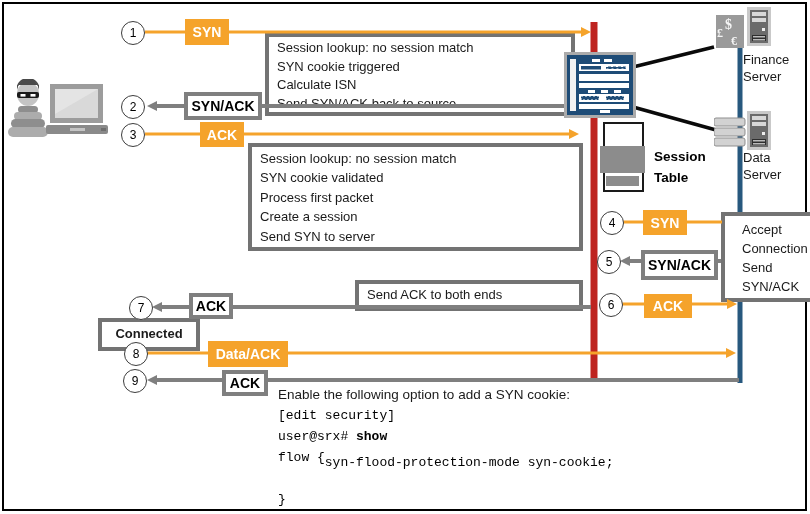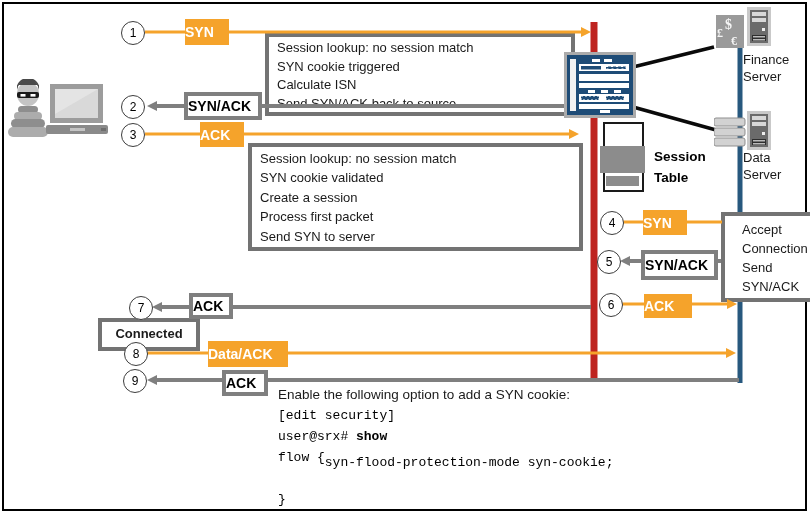--- a/index.html
+++ b/index.html
@@ -7,21 +7,21 @@
           font-family:"Liberation Sans",sans-serif;color:#111;}
   .frame{position:absolute;left:2px;top:2px;right:3px;bottom:3px;border:2px solid #000;}
   svg.layer{position:absolute;left:0;top:0;}
   .lyrA{z-index:1;} .boxes{z-index:2;} .lyrC{z-index:3;} .top{z-index:4;}
   .abs{position:absolute;}
   
   .circle{position:absolute;width:22px;height:22px;border:1.6px solid #3d3d3d;border-radius:50%;
           background:#fff;display:flex;align-items:center;justify-content:center;
           font-size:12px;color:#000;z-index:4;}
   
-  .msg{position:absolute;display:flex;align-items:center;justify-content:flex-start;
+  .msg{position:absolute;display:flex;align-items:center;justify-content:center;
        font-weight:bold;font-size:14px;z-index:4;letter-spacing:0px;}
   .msg.orange{background:#F5A32B;color:#fff;}
   .msg.gray{background:#fff;border:4px solid #7F7F7F;color:#000;}
   
   .note{position:absolute;background:#fff;border:4px solid #737373;font-size:13px;
         line-height:18.6px;padding:2px 0 0 8px;z-index:2;color:#1a1a1a;}
   .note span{display:block;}
   .note2{line-height:19.4px;}
   .acceptnote{line-height:19px;padding-top:4px;padding-left:17px;}
   .sendack{display:flex;align-items:center;padding:0 0 0 8px;}
@@ -54,29 +54,32 @@
 
   <div class="note boxes" style="left:265px;top:33px;width:294px;height:73px;">
     <span>Session lookup: no session match</span>
     <span>SYN cookie triggered</span>
     <span>Calculate ISN</span>
     <span>Send SYN/ACK back to source</span>
   </div>
   <div class="note note2 boxes" style="left:248px;top:143px;width:319px;height:98px;">
     <span>Session lookup: no session match</span>
     <span>SYN cookie validated</span>
+    <span>Process first packet</span>
     <span>Create a session</span>
-    <span>Process first packet</span>
     <span>Send SYN to server</span>
   </div>
   <div class="note acceptnote boxes" style="left:721px;top:212px;width:80px;height:78px;">
     <span>Accept</span>
     <span>Connection</span>
     <span>Send</span>
     <span>SYN/ACK</span>
+  </div>
+  <div class="note sendack boxes" style="left:355px;top:280px;width:212px;height:23px;">
+    <span>Send ACK to both ends</span>
   </div>
   <div class="note connected boxes" style="left:98px;top:318px;width:86px;height:17px;">
     <span>Connected</span>
   </div>
 
   <svg class="layer lyrC" width="810" height="514">
 
     <line x1="145" y1="32" x2="585" y2="32" stroke="#F5A32B" stroke-width="3"></line>
     <polygon points="591,32 581,27 581,37" fill="#F5A32B"></polygon>
 

